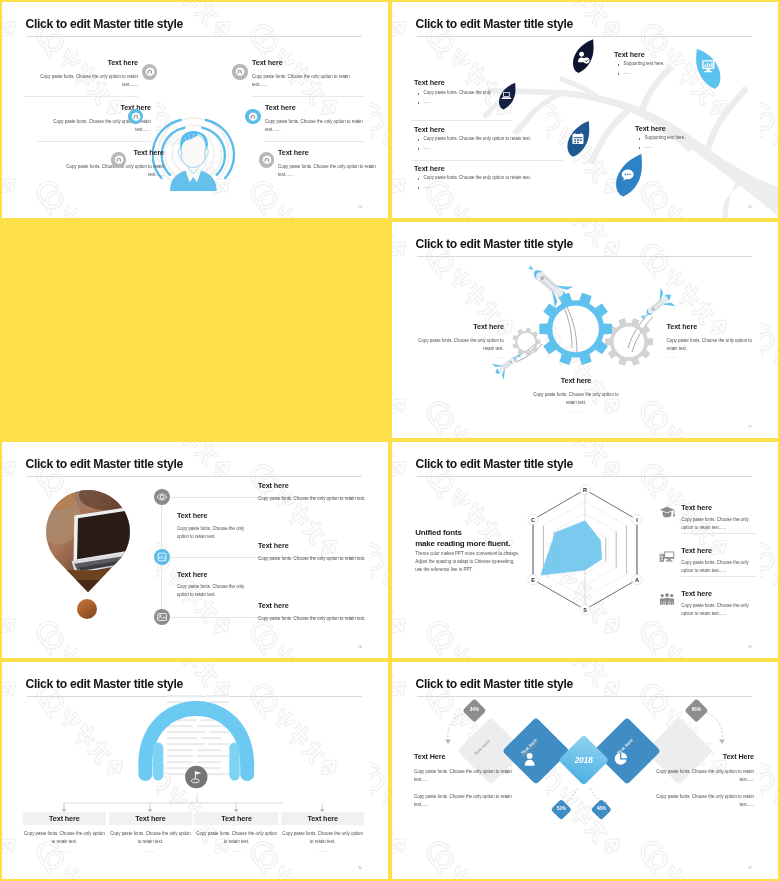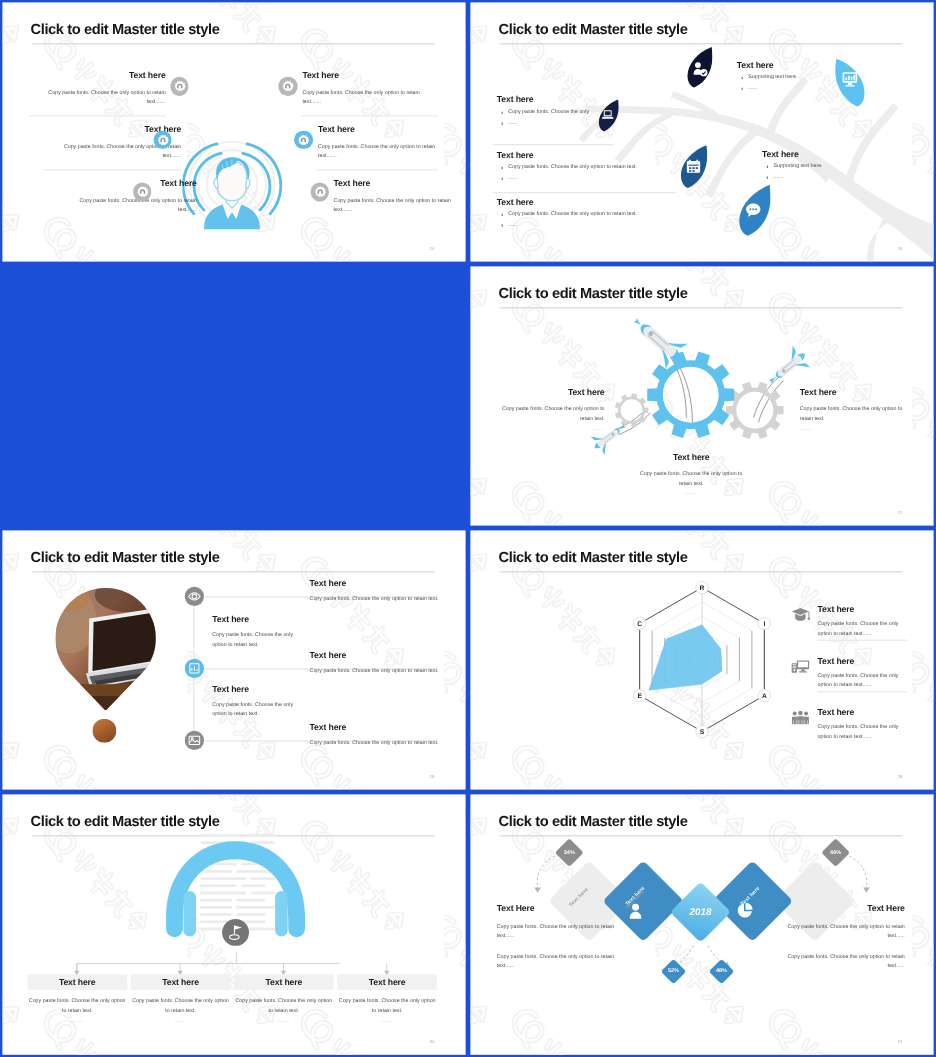--- a/index.html
+++ b/index.html
@@ -1,19 +1,19 @@
 <!DOCTYPE html>
 <html><head>
 <meta charset="utf-8">
 <style>
   html,body{margin:0;padding:0;background:#7f7f7f;}
   body{width:780px;height:881px;overflow:hidden;
        font-family:"Liberation Sans",sans-serif;
        -webkit-font-smoothing:antialiased;}
-  #grid{position:relative;width:780px;height:881px;background:#1d4ed8;}
+  #grid{position:relative;width:780px;height:881px;background:#fde047;}
   .slide{position:absolute;background:#fff;overflow:hidden;}
   .s1{left:2px;  top:2px;   width:386px; height:216px;}
   .s2{left:392px;top:2px;   width:386px; height:216px;}
   .s3{left:2px;  top:222px; width:386px; height:216px;}
   .s4{left:392px;top:222px; width:386px; height:216px;}
   .s5{left:2px;  top:442px; width:386px; height:216px;}
   .s6{left:392px;top:442px; width:386px; height:216px;}
   .s7{left:2px;  top:662px; width:386px; height:217px;}
   .s8{left:392px;top:662px; width:386px; height:217px;}
 
@@ -649,20 +649,27 @@
         <g>
           <circle cx="141.04" cy="137.60" r="5.2" fill="#fff" stroke="#cfcfcf" stroke-width="0.5"></circle>
           <text x="141.04" y="139.60" text-anchor="middle" font-size="5.6" font-weight="bold" fill="#222" font-family="Liberation Sans, sans-serif">E</text>
         </g>
         <g>
           <circle cx="141.04" cy="77.60" r="5.2" fill="#fff" stroke="#cfcfcf" stroke-width="0.5"></circle>
           <text x="141.04" y="79.60" text-anchor="middle" font-size="5.6" font-weight="bold" fill="#222" font-family="Liberation Sans, sans-serif">C</text>
         </g>
   </svg>
 
+  <div class="s6lead">
+    <div class="s6h">Unified fonts</div>
+    <div class="s6h">make reading more fluent.</div>
+    <div class="s6b">Theme color makes PPT more convenient to change.</div>
+    <div class="s6b">Adjust the spacing to adapt to Chinese typesetting,</div>
+    <div class="s6b">use the reference line in PPT.</div>
+  </div>
 
   <div class="s6row" style="top:62.2px">
     <div class="s6ic">
       <svg viewBox="0 0 22 18" style="width:16px;height:13.1px">
             <g fill="#8b8b8b">
               <path d="M11 1 L21 5 L11 9 L1 5 Z"></path>
               <path d="M5 7.5 L5 12 C5 14.2 7.7 15.6 11 15.6 C14.3 15.6 17 14.2 17 12 L17 7.5 L11 10 Z"></path>
               <rect x="20.2" y="5" width="1.1" height="7" rx="0.55"></rect>
               <circle cx="20.75" cy="13" r="1.5"></circle>
             </g>

